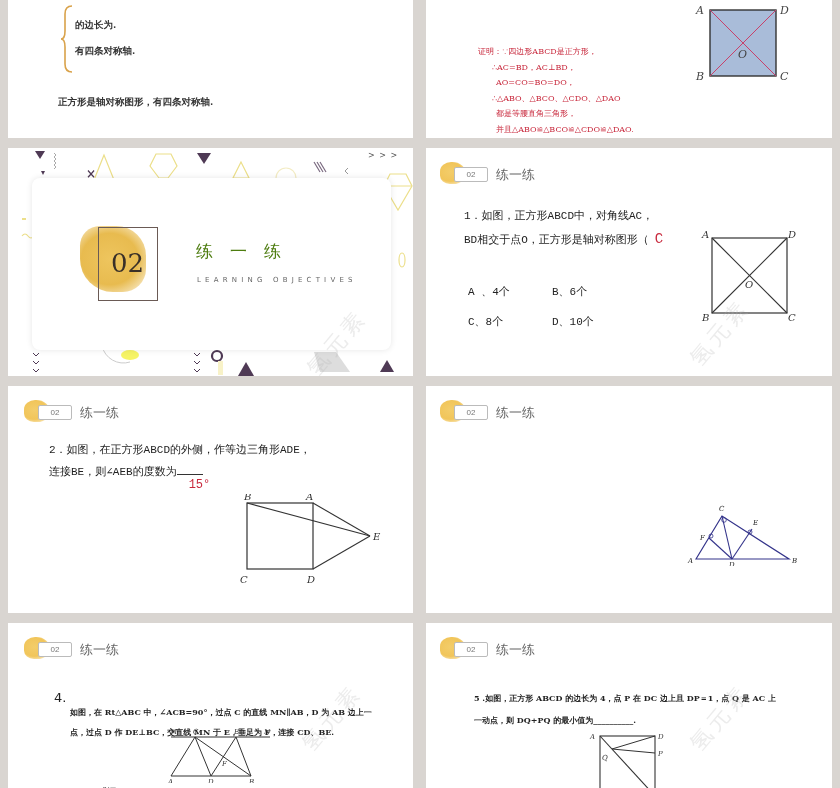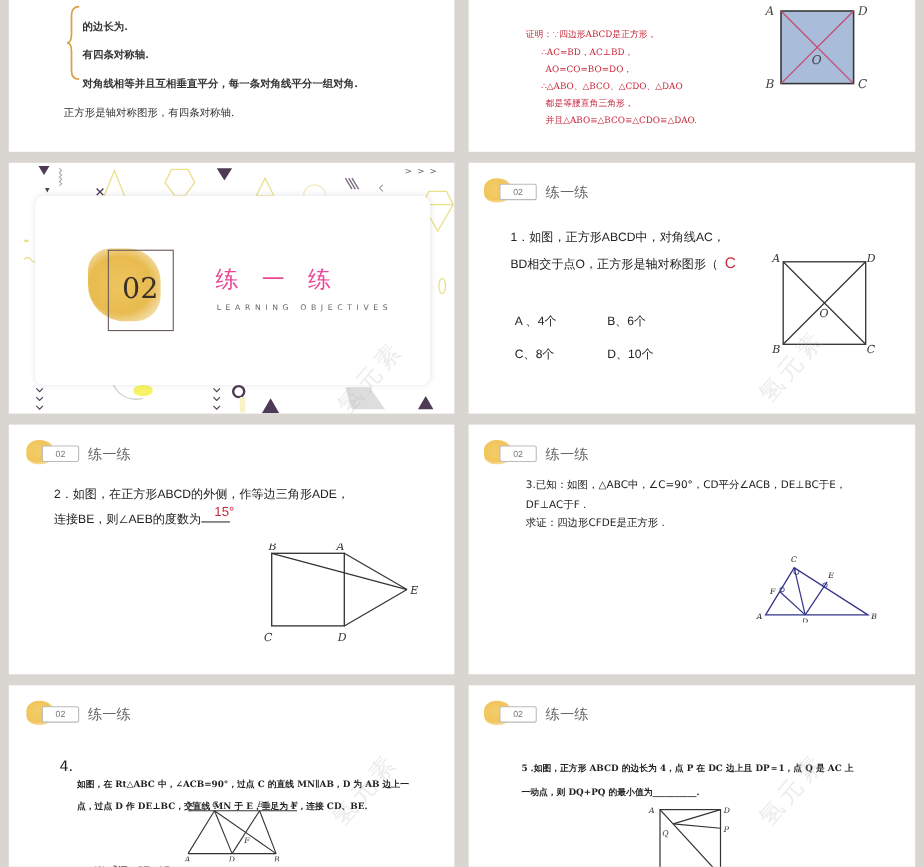--- a/index.html
+++ b/index.html
@@ -9,46 +9,45 @@
   .s1{left:8px;top:-10px;width:405px;height:148px;}
   .s2{left:426px;top:-10px;width:406px;height:148px;}
   .s3{left:8px;top:148px;width:405px;height:228px;}
   .s4{left:426px;top:148px;width:406px;height:228px;}
   .s5{left:8px;top:386px;width:405px;height:227px;}
   .s6{left:426px;top:386px;width:406px;height:227px;}
   .s7{left:8px;top:623px;width:405px;height:175px;}
   .s8{left:426px;top:623px;width:406px;height:175px;}
   .abs{position:absolute;}
   .serif{font-family:"DejaVu Serif","Liberation Serif",serif;}
-  .red{color:#c8283c;}
+  .red{color:#c8283c;margin-top:20px;}
   
   .hdr{position:absolute;left:14px;top:14px;height:22px;width:120px;}
   .hdr .blob{position:absolute;left:0;top:0;width:26px;height:22px;border-radius:45% 55% 50% 40%;
       background:radial-gradient(ellipse at 40% 45%,#f3cd6a 0%,#f1c55a 55%,rgba(241,197,90,0.4) 80%,rgba(241,197,90,0) 100%);}
   .hdr .box{position:absolute;left:14px;top:5px;width:32px;height:13px;border:1px solid #bbb;border-radius:2px;background:#fff;
       font-size:8px;line-height:13px;text-align:center;color:#777;font-family:"Liberation Sans",sans-serif;}
   .hdr .lbl{position:absolute;left:56px;top:4px;font-size:13px;color:#666;white-space:nowrap;font-family:"DejaVu Serif",serif;}
-  .q{font-size:11px;line-height:23px;color:#222;white-space:nowrap;font-family:Liberation Sans, sans-serif;}
+  .q{font-size:11px;line-height:23px;color:#222;white-space:nowrap;font-family:Liberation Mono, monospace;}
   .qs{font-size:9px;line-height:20px;color:#222;white-space:nowrap;font-family:"DejaVu Serif","Liberation Serif",serif;font-weight:bold;}
   .watermark{position:absolute;font-size:22px;color:rgba(180,180,180,0.25);transform:rotate(-50deg);white-space:nowrap;letter-spacing:4px;}
   svg text{font-family:"DejaVu Serif","Liberation Serif",serif;font-style:italic;}
 </style>
 </head>
 <body>
 
 <div class="slide s1">
   <svg class="abs" style="left:52px;top:14px" width="14" height="70">
     <path d="M12 2 Q5 2 5 10 L5 27 Q5 35 1 35 Q5 35 5 43 L5 60 Q5 68 12 68" fill="none" stroke="#d9a24a" stroke-width="1.6"></path>
   </svg>
   <div class="abs serif" style="left:67px;top:22px;font-size:9.5px;line-height:26px;white-space:nowrap;font-weight:bold;color:#333">
     <div>的边长为.</div>
     <div>有四条对称轴.</div>
-    <div>对角线相等并且互相垂直平分，每一条对角线平分一组对角.</div>
-  </div>
-  <div class="abs serif" style="left:50px;top:106px;font-size:9.5px;white-space:nowrap;font-weight:normal;color:#333">正方形是轴对称图形，有四条对称轴.</div>
+  </div>
+  <div class="abs serif" style="left:50px;top:106px;font-size:9.5px;white-space:nowrap;font-weight:bold;color:#333">正方形是轴对称图形，有四条对称轴.</div>
 </div>
 
 <div class="slide s2">
   <div class="abs red serif" style="left:52px;top:34px;font-size:8px;line-height:15.5px;white-space:nowrap">
     <div>证明：∵四边形ABCD是正方形，</div>
     <div style="padding-left:14px">∴AC=BD，AC⊥BD，</div>
     <div style="padding-left:18px">AO=CO=BO=DO，</div>
     <div style="padding-left:14px">∴△ABO、△BCO、△CDO、△DAO</div>
     <div style="padding-left:18px">都是等腰直角三角形，</div>
     <div style="padding-left:18px">并且△ABO≌△BCO≌△CDO≌△DAO.</div>
@@ -107,21 +106,21 @@
     <polygon points="306,204 328,204 342,224 312,224" fill="#ddd"></polygon>
     <polygon points="379,212 386,224 372,224" fill="#4f3a55"></polygon>
   </svg>
   <div class="abs" style="left:360px;top:3px;font-size:8px;color:#555;letter-spacing:1px">&gt; &gt; &gt;</div>
 
   <div class="abs" style="left:24px;top:30px;width:359px;height:172px;background:#fff;border-radius:8px;box-shadow:0 0 6px rgba(0,0,0,0.10)">
     <div class="abs" style="left:48px;top:48px;width:66px;height:66px;border-radius:30% 45% 35% 50%;
         background:radial-gradient(ellipse at 45% 50%,#eec55e 0%,#e8bb4f 55%,rgba(232,187,79,0.55) 78%,rgba(232,187,79,0) 100%);"></div>
     <div class="abs" style="left:66px;top:49px;width:58px;height:72px;border:1px solid #6a5a55"></div>
     <div class="abs serif" style="left:79px;top:70px;font-size:26px;color:#3a3028">02</div>
-    <div class="abs serif" style="left:164px;top:62px;font-size:21px;color:#ec4899;white-space:nowrap">练　一　练</div>
+    <div class="abs serif" style="left:164px;top:62px;font-size:17px;color:#4d7c0f;white-space:nowrap">练　一　练</div>
     <div class="abs" style="left:165px;top:98px;font-size:7px;color:#666;letter-spacing:4.2px;white-space:nowrap">LEARNING OBJECTIVES</div>
   </div>
   <div class="watermark" style="left:290px;top:180px">氢元素</div>
 </div>
 
 <div class="slide s4">
   <div class="hdr">
     <div class="blob"></div>
     <div class="box">02</div>
     <div class="lbl">练一练</div>
@@ -168,25 +167,20 @@
     <text x="4" y="89" font-size="10" fill="#333">C</text>
     <text x="71" y="89" font-size="10" fill="#333">D</text>
   </svg>
 </div>
 
 <div class="slide s6">
   <div class="hdr" style="left:14px;top:14px">
     <div class="blob"></div>
     <div class="box">02</div>
     <div class="lbl">练一练</div>
-  </div>
-  <div class="abs" style="left:52px;top:47px;font-size:9.5px;line-height:18px;color:#222;white-space:nowrap">
-    <div>3.已知：如图，△ABC中，∠C=90°，CD平分∠ACB，DE⊥BC于E，</div>
-    <div>DF⊥AC于F .</div>
-    <div style="margin-top:-2px">求证：四边形CFDE是正方形 .</div>
   </div>
   <svg class="abs" style="left:258px;top:114px" width="118" height="66">
     <polygon points="12,59 38,16 105,59" fill="none" stroke="#33338a" stroke-width="1.2"></polygon>
     <line x1="38" y1="16" x2="48" y2="59" stroke="#33338a" stroke-width="1.1"></line>
     <line x1="48" y1="59" x2="25" y2="38" stroke="#33338a" stroke-width="1.1"></line>
     <line x1="48" y1="59" x2="68" y2="29" stroke="#33338a" stroke-width="1.1"></line>
     <circle cx="40" cy="20" r="2.3" fill="none" stroke="#33338a" stroke-width="0.8"></circle>
     <circle cx="27" cy="36" r="2" fill="none" stroke="#33338a" stroke-width="0.8"></circle>
     <circle cx="66" cy="32" r="2" fill="none" stroke="#33338a" stroke-width="0.8"></circle>
     <text x="35" y="11" font-size="7" fill="#222">C</text>

